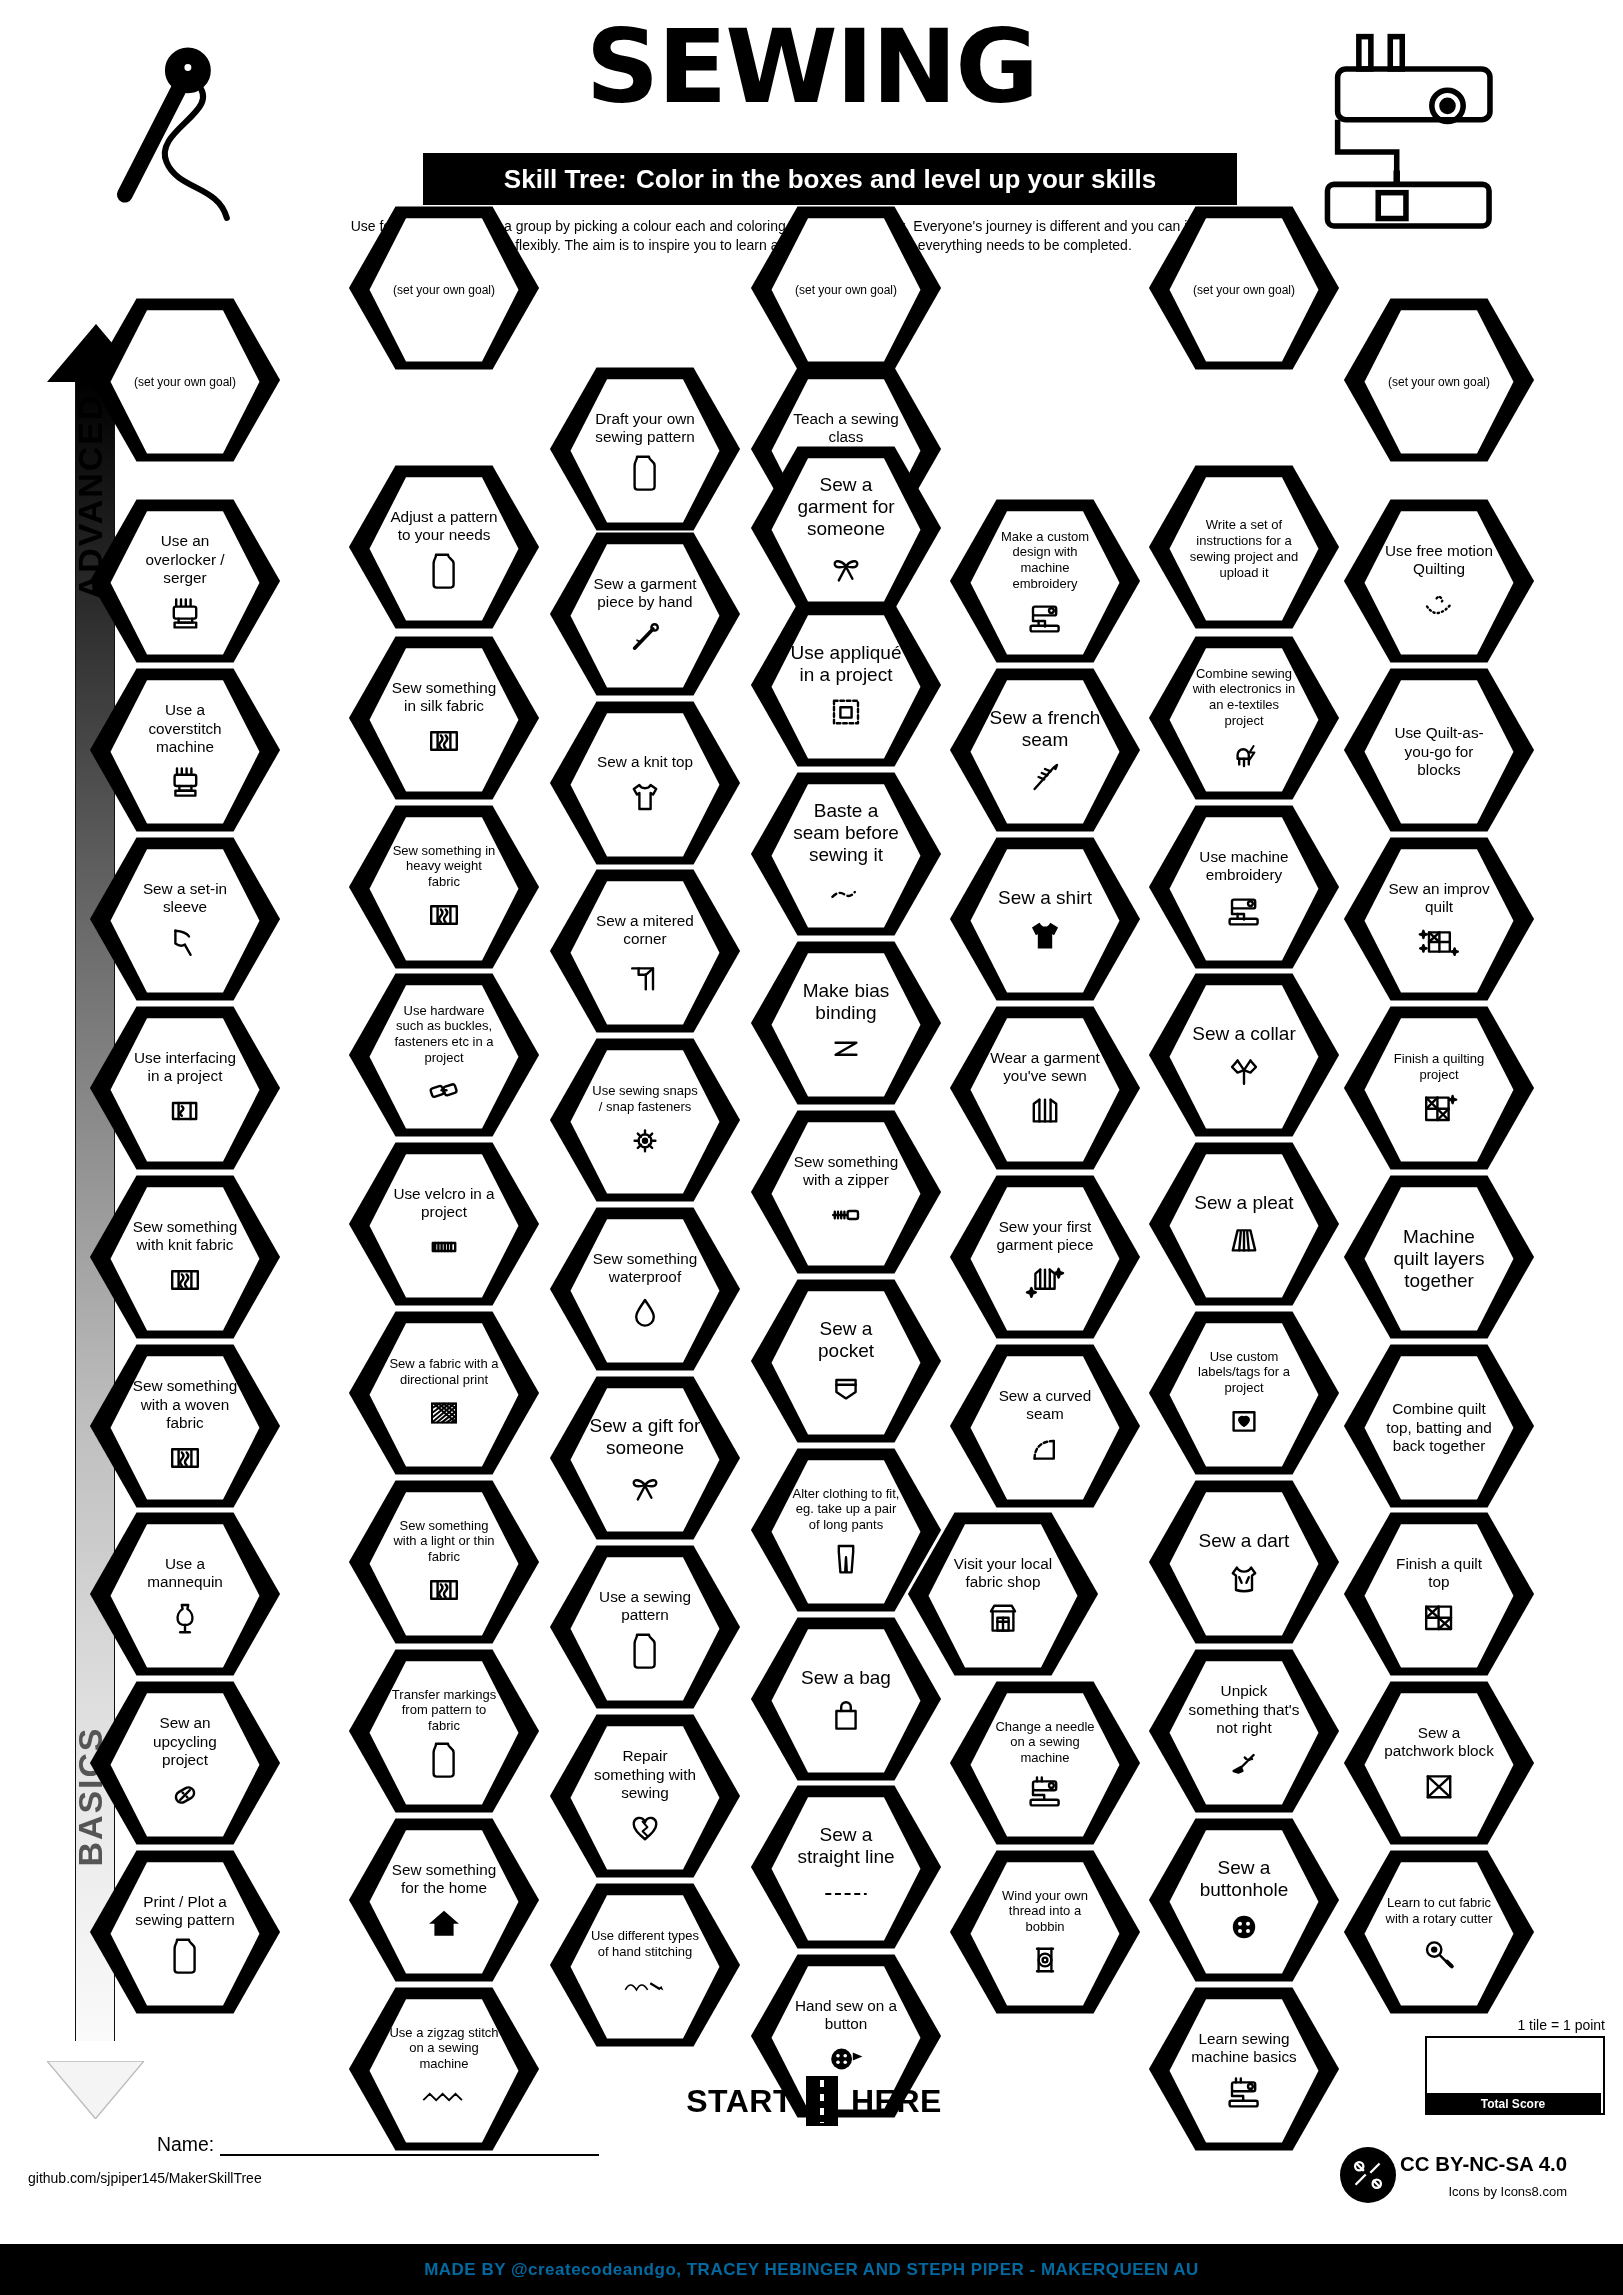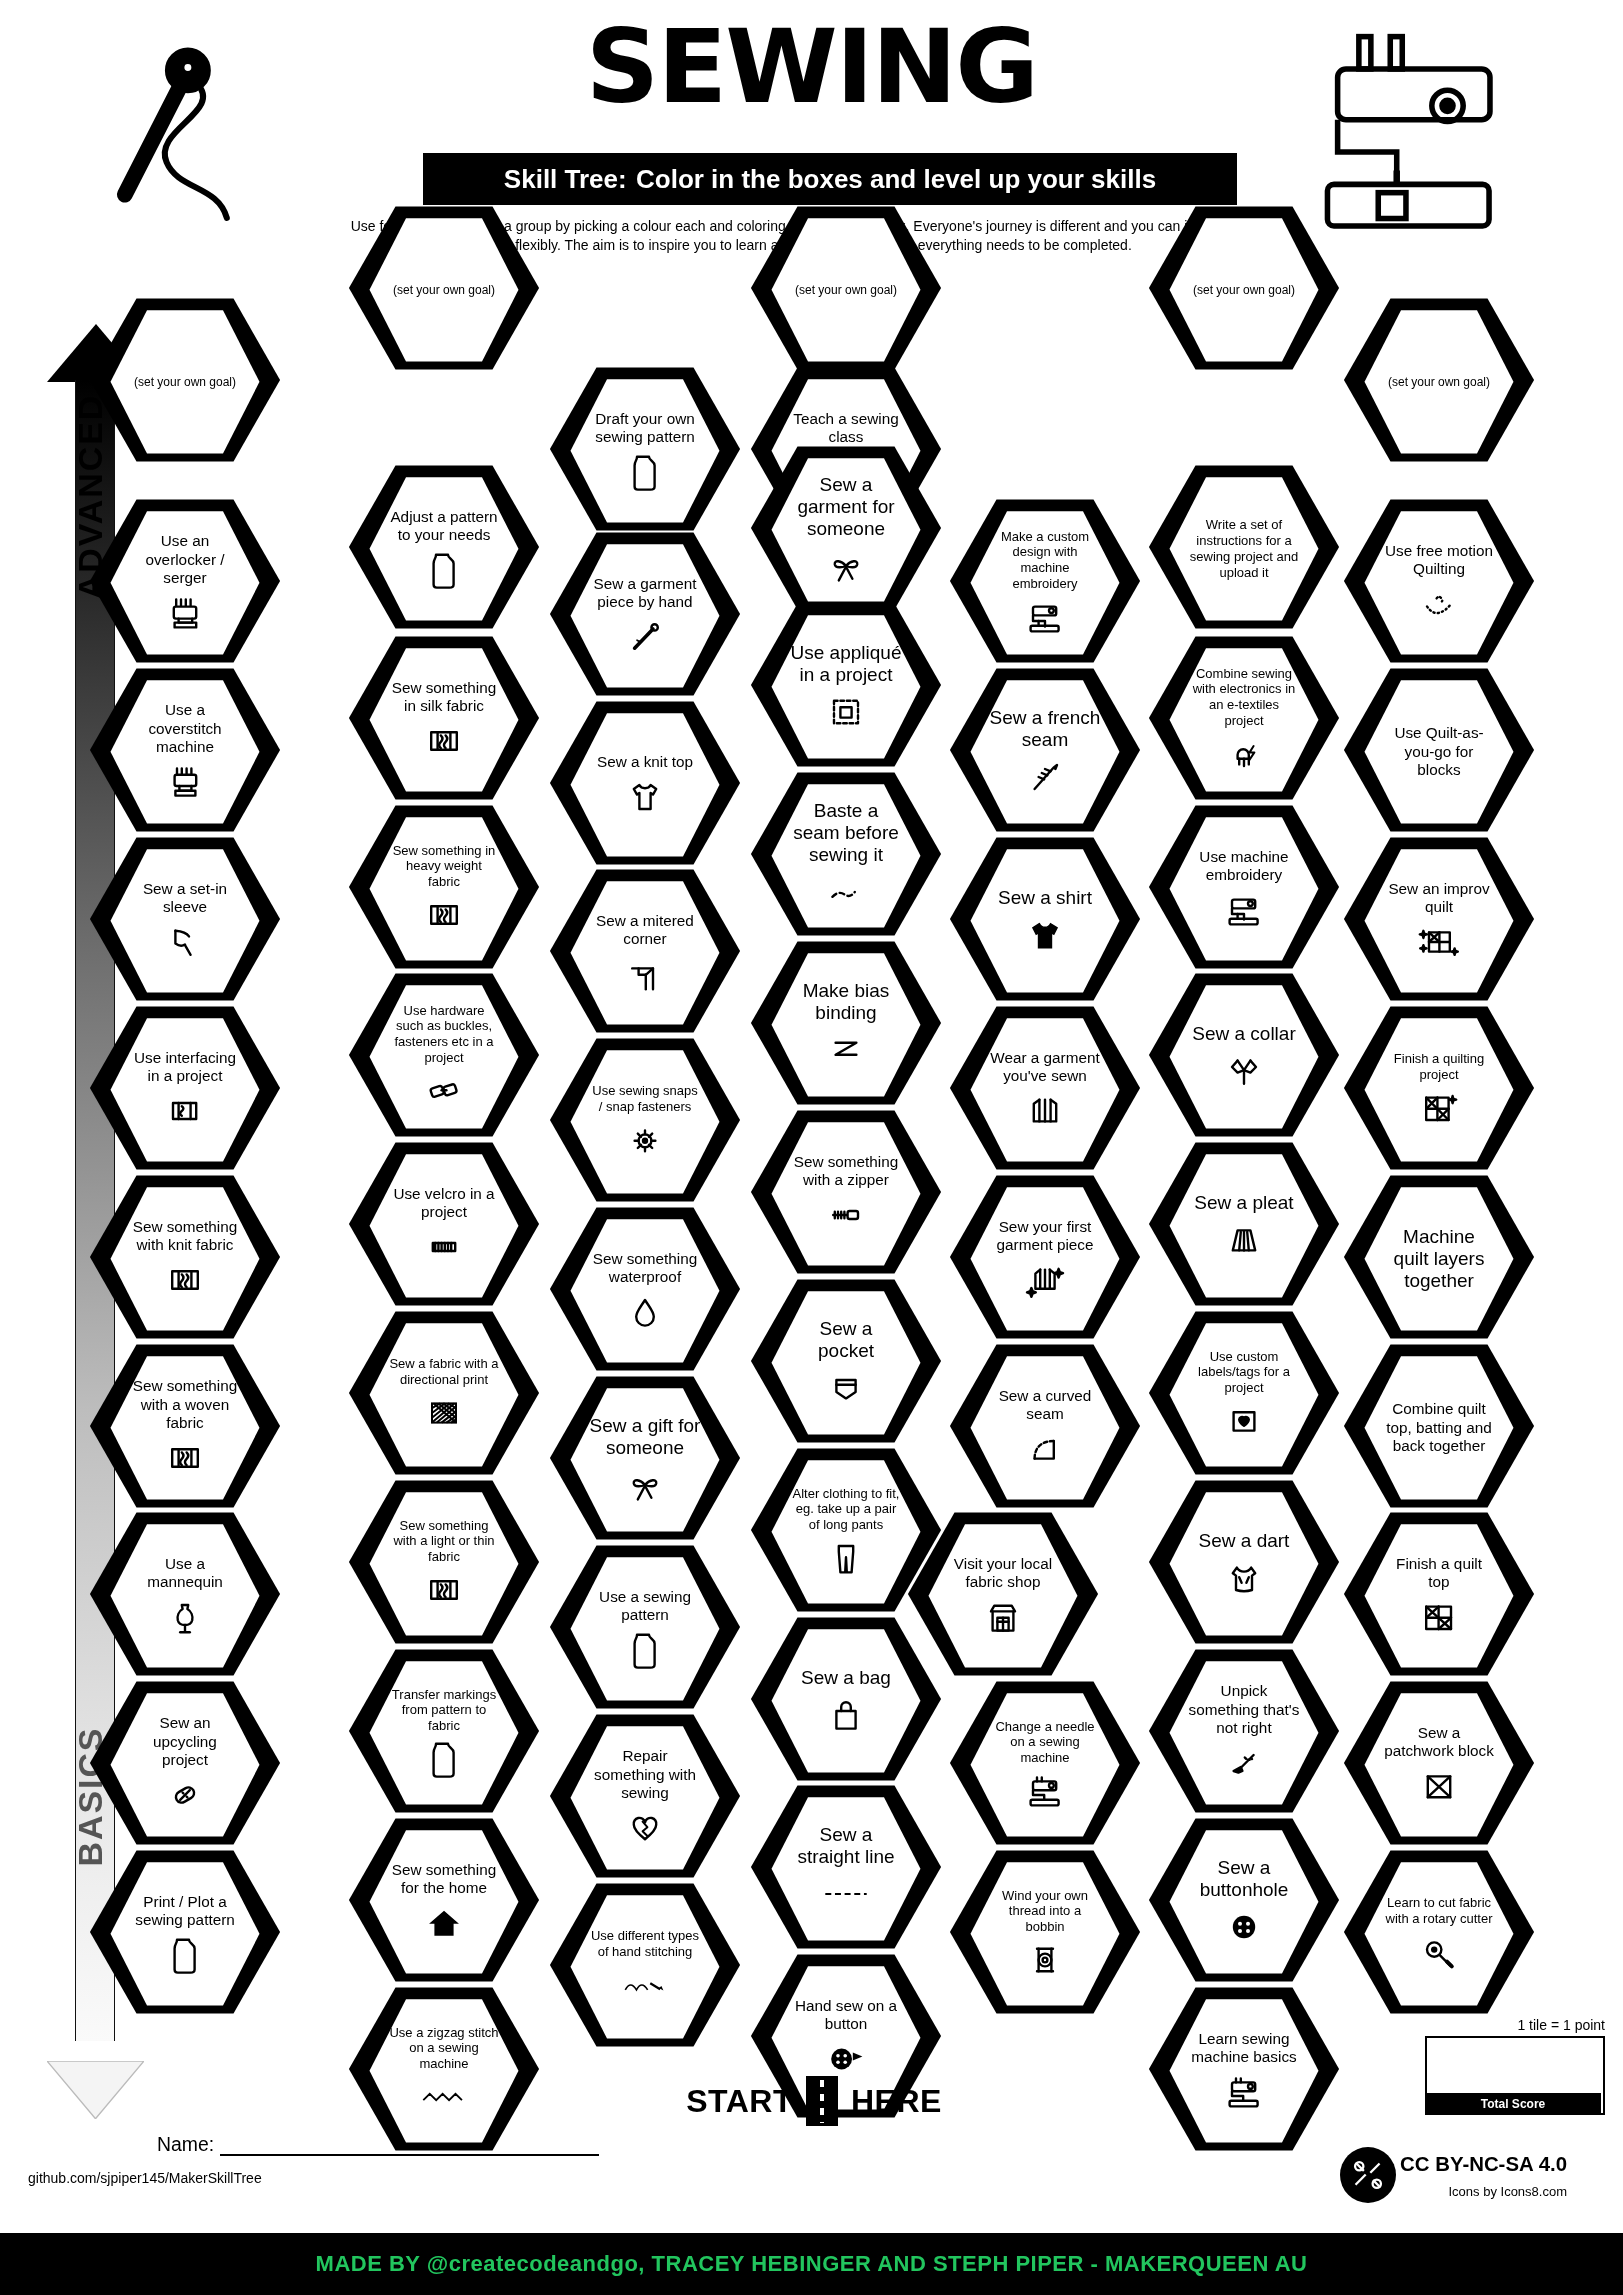--- a/index.html
+++ b/index.html
@@ -125,23 +125,23 @@
   #name-row { position:absolute; left:157px; top:2133px; width:509px; font-size:19.4px; }
   #name-row .line { display:inline-block; width:379px; border-bottom:2.3px solid #000; height:21px; vertical-align:bottom; }
   #repo { position:absolute; left:28px; top:2170px; font-size:14px; }
   #license { position:absolute; right:56px; top:2153px; font-size:20.4px; font-weight:bold; }
   #icons-credit { position:absolute; right:56px; top:2184px; font-size:13px; }
   #badge { position:absolute; right:227px; top:2147px; width:56px; height:56px; border-radius:28px; background:#000;
     display:flex; align-items:center; justify-content:center; }
   #badge svg { width:36px; height:36px; }
 
   #bottom-bar {
-    position:absolute; left:0; bottom:0; width:1623px; height:62px; background:#000; color:#22c55e;
+    position:absolute; left:0; bottom:0; width:1623px; height:51px; background:#000; color:#0369a1;
     display:flex; align-items:center; justify-content:center;
-    font-size:22px; font-weight:bold; letter-spacing:0.5px;
+    font-size:17px; font-weight:bold; letter-spacing:0.5px;
   }
 </style>
 </head>
 <body>
 
 <div id="header">
 
   <div id="needle-icon">
     <svg viewBox="0 0 330 440" fill="none" stroke="#000" stroke-width="11">
       <path d="M60 340 L185 95" stroke-width="34" stroke-linecap="round"></path>

